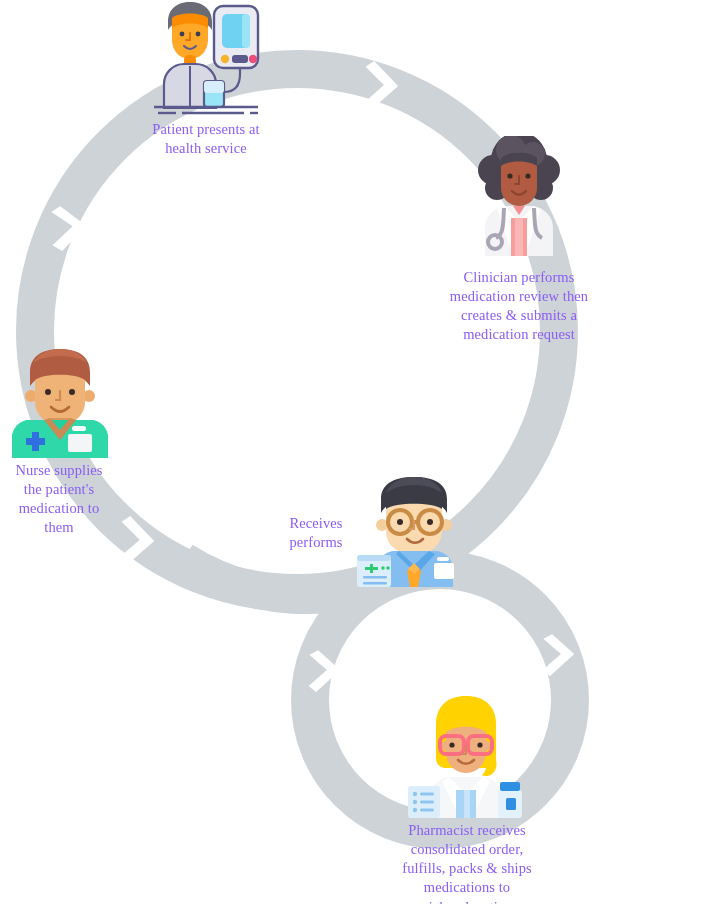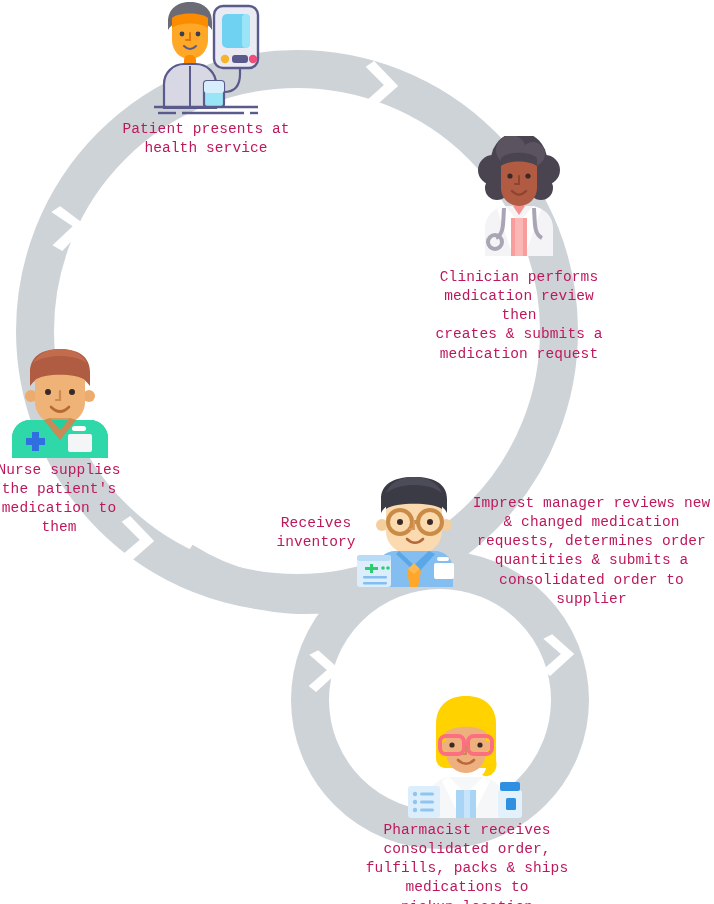--- a/index.html
+++ b/index.html
@@ -23,24 +23,24 @@
     position: absolute;
     left: 0;
     top: 0;
     width: 714px;
     height: 904px;
   }
   .node {
     position: absolute;
   }
   .node-caption {
-    font-family: Liberation Mono, monospace;
+    font-family: Liberation Serif, serif;
     font-size: 14.5px;
     line-height: 1.32;
-    color: #be185d;
+    color: #8b5cf6;
     text-align: center;
     white-space: pre-line;
     letter-spacing: 0.1px;
   }
   .art {
     position: absolute;
   }
   
   #node-patient        { left: 118px; top: 0px;   width: 176px; }
   #node-patient .art   { left: 28px;  top: 0px;   width: 120px; height: 118px; }
@@ -217,25 +217,20 @@
       <rect x="82" y="82" width="12" height="4" rx="2" fill="#ffffff"></rect>
 
       <rect x="2" y="80" width="34" height="32" rx="3" fill="#dceefb"></rect>
       <rect x="2" y="80" width="34" height="6" rx="3" fill="#b8dcf6"></rect>
       <path d="M10 92h5v-3h3v3h5v3h-5v3h-3v-3h-5z" fill="#2ecc71"></path>
       <circle cx="28" cy="93" r="1.8" fill="#2ecc71"></circle>
       <circle cx="33" cy="93" r="1.8" fill="#2ecc71"></circle>
       <rect x="8" y="101" width="24" height="2.4" rx="1.2" fill="#84bdf0"></rect>
       <rect x="8" y="107" width="24" height="2.4" rx="1.2" fill="#84bdf0"></rect>
     </svg>
-    <div class="node-caption">Imprest manager reviews new
-&amp; changed medication
-requests, determines order
-quantities &amp; submits a
-consolidated order to supplier</div>
   </div>
 
   <div class="node" id="node-pharmacist">
     <svg class="art" viewBox="0 0 128 124">
 
       <path d="M34 30C34 12 46 2 64 2s30 10 30 28v34c0 6-4 10-10 10H44c-6 0-10-4-10-10z" fill="#ffd200"></path>
 
       <path d="M84 56c8 2 12 10 10 18-2 7-9 10-14 7 5-4 6-12 4-25z" fill="#ffd200"></path>
 
       <path d="M26 124v-18c0-12 9-21 21-23h34c12 2 21 11 21 23v18z" fill="#f6f7f9"></path>
@@ -305,16 +300,16 @@
       <rect x="64" y="80" width="14" height="5" rx="2.5" fill="#ffffff"></rect>
     </svg>
     <div class="node-caption">Nurse supplies
 the patient's
 medication to
 them</div>
   </div>
 
   <div class="node" id="node-inventory">
     <div class="node-caption">Receives
-inventory</div>
+performs</div>
   </div>
 
 </div>
 
 </body></html>

